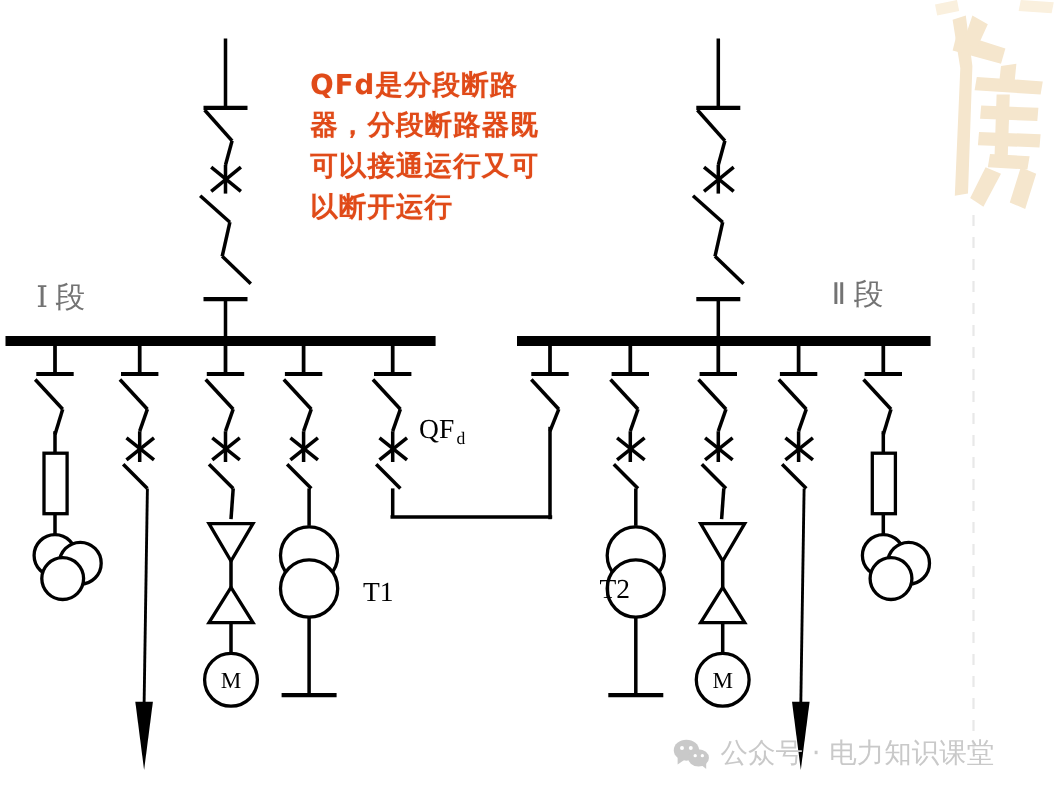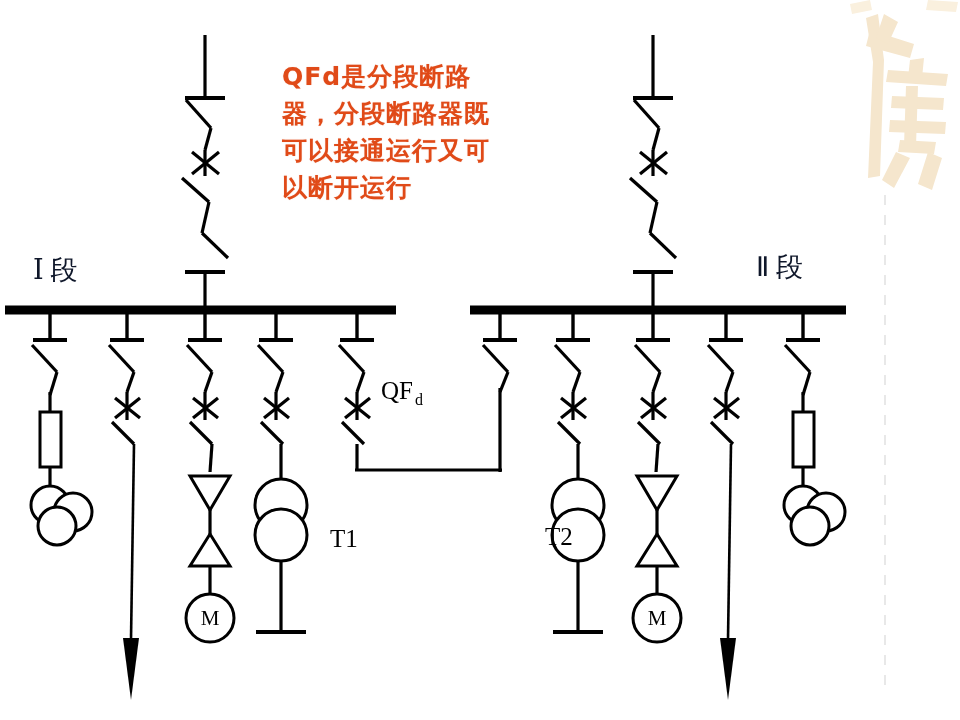--- a/index.html
+++ b/index.html
@@ -36,21 +36,21 @@
     font-family: "DejaVu Sans", "Liberation Sans", sans-serif;
     font-weight: bold;
     font-size: 25px;
     line-height: 37px;
     letter-spacing: 1px;
     white-space: pre-line;
     text-shadow: 0 0 1px rgba(224,74,24,0.35);
   }
   .bus-label {
     position: absolute;
-    color: #0f172a;
+    color: #737373;
     font-family: "Liberation Serif", "DejaVu Serif", serif;
     font-size: 27px;
     white-space: nowrap;
   }
   .dev-label {
     position: absolute;
     color: #000000;
     font-family: Liberation Serif, serif;
     font-size: 25px;
     white-space: nowrap;
@@ -393,14 +393,27 @@
   <div class="dev-label" style="left:381px; top:377px;"><span>QF</span><span class="sub">d</span></div>
 
   <div class="dev-label" style="left:330px; top:525px;">T1</div>
 
   <div class="dev-label" style="left:506px; top:523px;margin-left:39px;">T2</div>
 
   <div class="sym-char" style="left:190px; top:606px;">M</div>
 
   <div class="sym-char" style="left:637px; top:606px;">M</div>
 
+  <div id="watermark">
+    <svg class="wm-icon" width="34" height="28" viewBox="0 0 34 28">
+      <ellipse cx="12" cy="11" rx="11.5" ry="9.5" fill="#c9c9c9"></ellipse>
+      <polygon points="4,17 4,24 10,20" fill="#c9c9c9"></polygon>
+      <circle cx="8" cy="9" r="1.8" fill="#ffffff"></circle>
+      <circle cx="16" cy="9" r="1.8" fill="#ffffff"></circle>
+      <ellipse cx="23" cy="18" rx="9.5" ry="7.8" fill="#c9c9c9"></ellipse>
+      <polygon points="30,23 30,28 25,24" fill="#c9c9c9"></polygon>
+      <circle cx="20" cy="16" r="1.5" fill="#ffffff"></circle>
+      <circle cx="26.5" cy="16" r="1.5" fill="#ffffff"></circle>
+    </svg>
+    <span>公众号 · 电力知识课堂</span>
+  </div>
 
 </div>
 
 </body></html>

